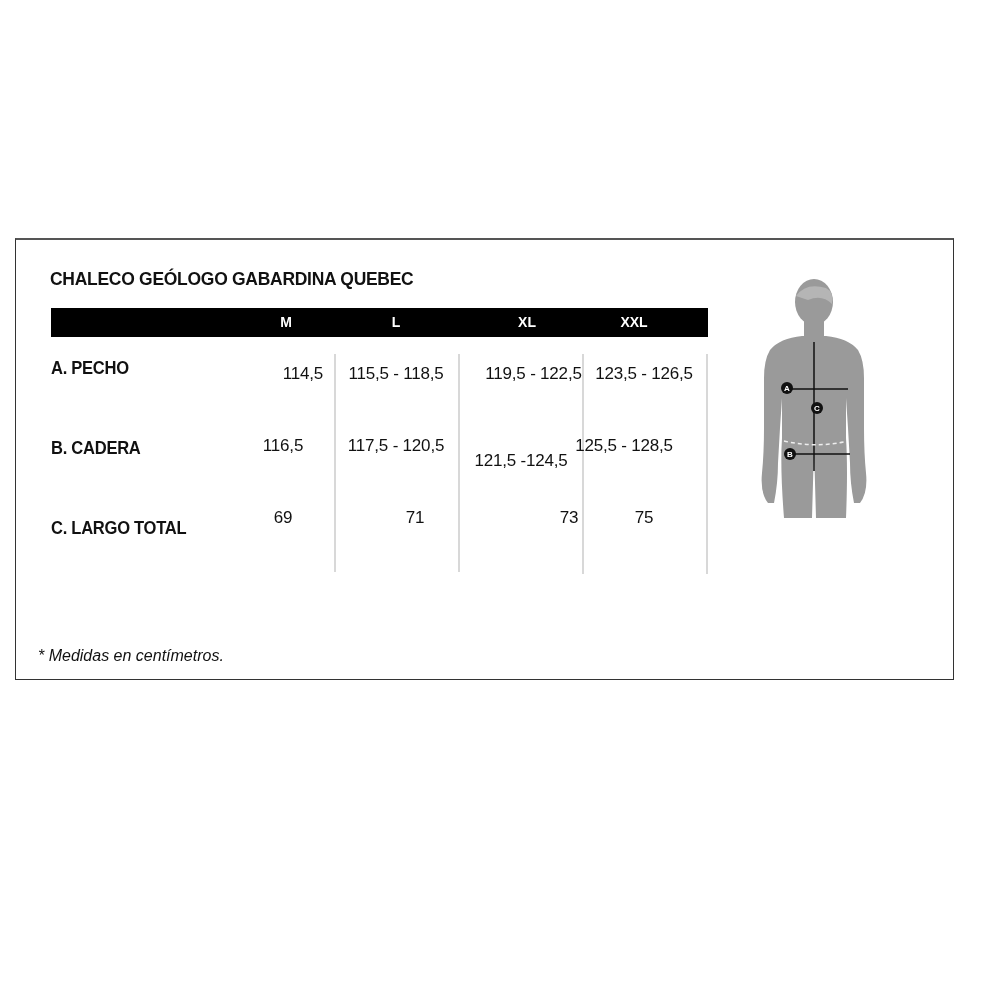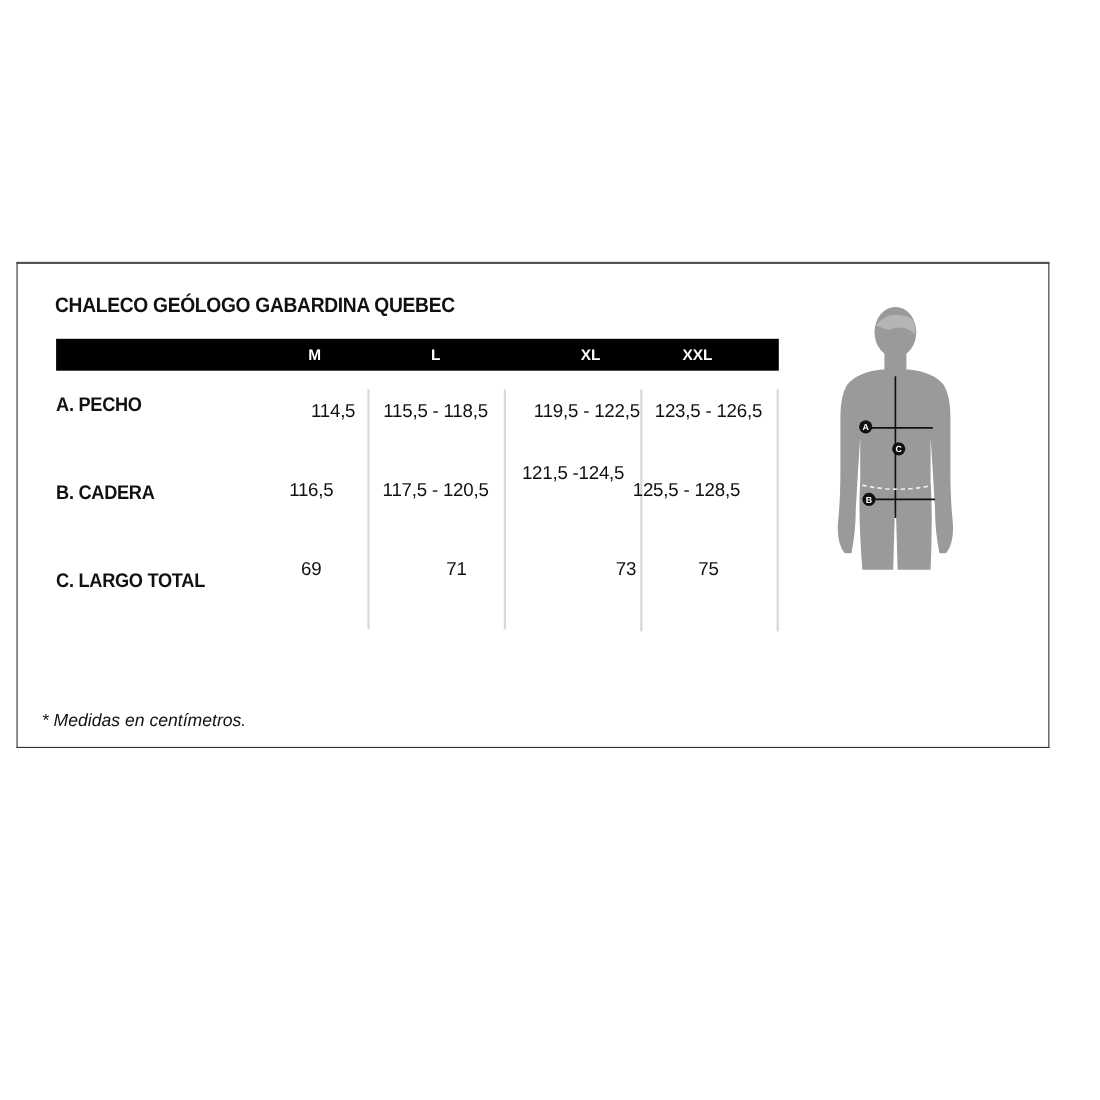--- a/index.html
+++ b/index.html
@@ -17,39 +17,39 @@
 </head>
 <body>
 
 <div class="frame"></div>
 
 <div class="title">CHALECO GEÓLOGO GABARDINA QUEBEC</div>
 
 <div class="headbar">
   <div class="hcell" style="left:195px;width:80px;">M</div>
   <div class="hcell" style="left:305px;width:80px;">L</div>
-  <div class="hcell" style="left:446px;width:80px;">XL</div>
+  <div class="hcell" style="left:436px;width:80px;">XL</div>
   <div class="hcell" style="left:543px;width:80px;">XXL</div>
 </div>
 
 <div class="vline" style="left:334px;height:218px;"></div>
 <div class="vline" style="left:458px;height:218px;"></div>
 <div class="vline" style="left:582px;height:220px;"></div>
 <div class="vline" style="left:706px;height:220px;"></div>
 
 <div class="rowlabel" style="top:358px;">A.  PECHO</div>
 <div class="cell" style="left:243px;top:364px;width:80px;text-align:right;">114,5</div>
 <div class="cell" style="left:336px;top:364px;width:120px;">115,5 - 118,5</div>
 <div class="cell" style="left:460px;top:364px;width:147px;">119,5 - 122,5</div>
 <div class="cell" style="left:584px;top:364px;width:120px;">123,5 - 126,5</div>
 
 <div class="rowlabel" style="top:438px;">B. CADERA</div>
 <div class="cell" style="left:243px;top:436px;width:80px;">116,5</div>
 <div class="cell" style="left:336px;top:436px;width:120px;">117,5 - 120,5</div>
-<div class="cell" style="left:460px;top:420px;width:122px;">121,5 -124,5</div>
+<div class="cell" style="left:460px;top:451px;width:122px;">121,5 -124,5</div>
 <div class="cell" style="left:564px;top:436px;width:120px;">125,5 - 128,5</div>
 
 <div class="rowlabel" style="top:518px;">C.  LARGO TOTAL</div>
 <div class="cell" style="left:243px;top:508px;width:80px;">69</div>
 <div class="cell" style="left:336px;top:508px;width:120px;margin-left:19px;">71</div>
 <div class="cell" style="left:460px;top:508px;width:122px;padding-left:48px;">73</div>
 <div class="cell" style="left:584px;top:508px;width:120px;">75</div>
 
 <div class="note">* Medidas en centímetros.</div>
 

